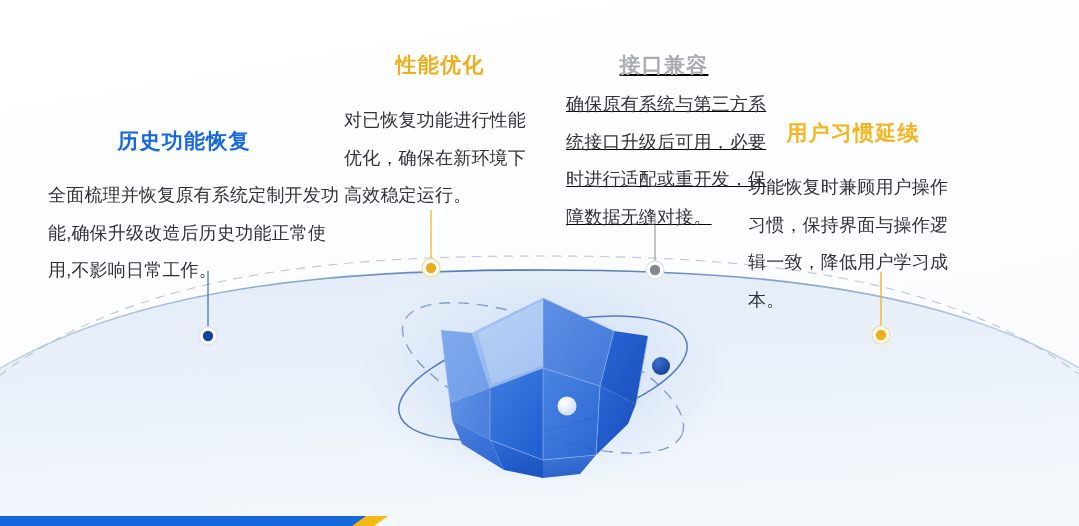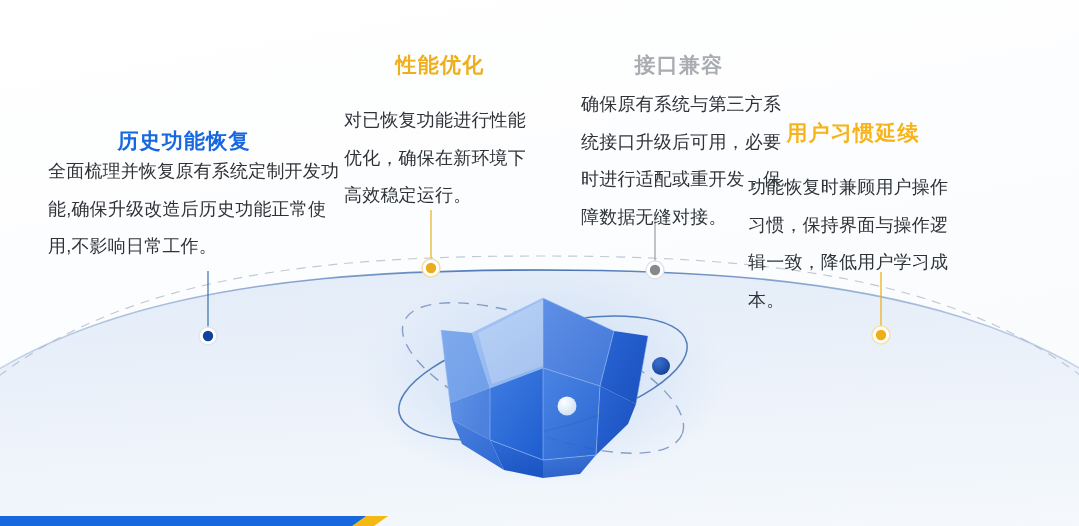--- a/index.html
+++ b/index.html
@@ -29,27 +29,27 @@
   }
   .col-body {
     font-size:18px;
     line-height:2.08;
     color:#2f3338;
     letter-spacing:.2px;
   }
 
   #col-1 { left:48px;  top:128px; width:300px; }
   #col-1 .col-title { color:#1767e0; text-align:center; width:272px; }
-  #col-1 .col-body  { width:298px; }
+  #col-1 .col-body  { margin-top:24px; width:298px; }
 
   #col-2 { left:344px; top:52px;  width:200px; }
   #col-2 .col-title { color:#efae1d; text-align:center; width:192px; }
   #col-2 .col-body  { margin-top:25px; width:196px; }
 
-  #col-3 { left:581px; top:52px;  width:210px; }
+  #col-3 { left:566px; top:52px;  width:210px;text-decoration:underline; }
   #col-3 .col-title { color:#a9acb1; text-align:center; width:196px; }
   #col-3 .col-body  { margin-top:9px; width:208px; }
 
   #col-4 { left:740px; top:120px; width:230px; }
   #col-4 .col-title { color:#f7b319; text-align:center; width:226px; }
   #col-4 .col-body  { margin-top:24px; width:226px; padding-left:8px; }
 
   
   #bottom-bar {
     position:absolute; left:0; bottom:0;

